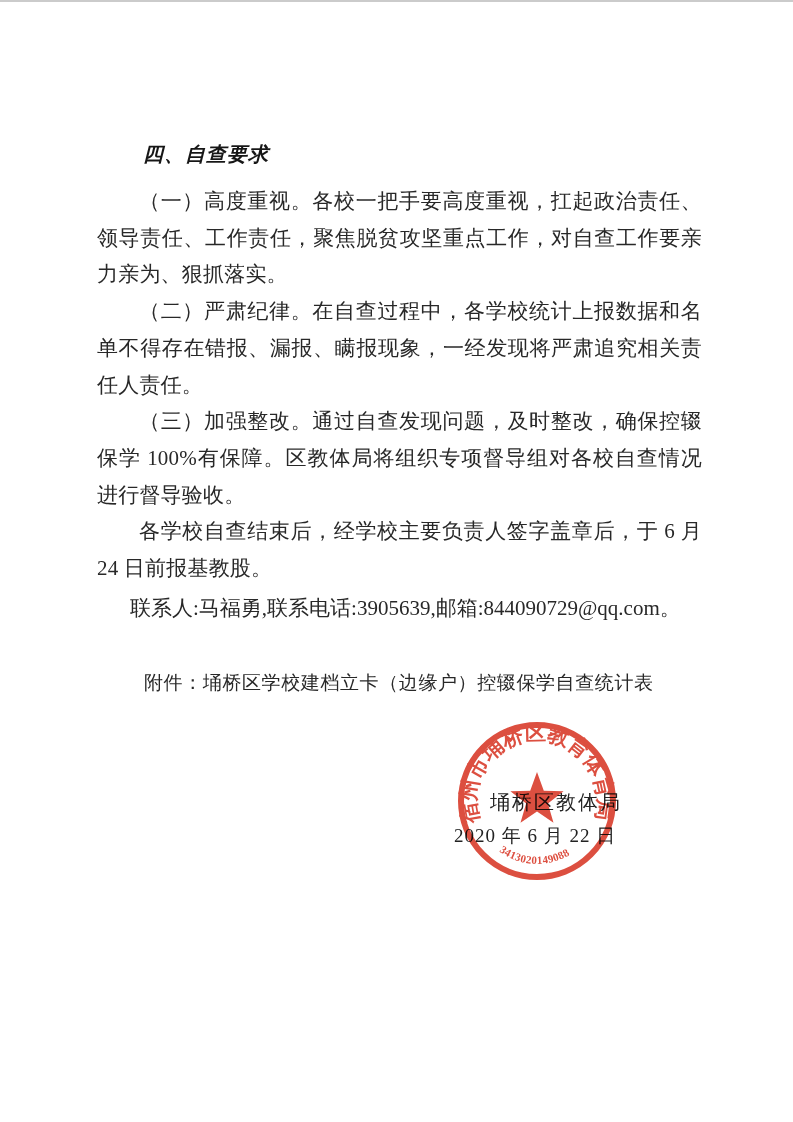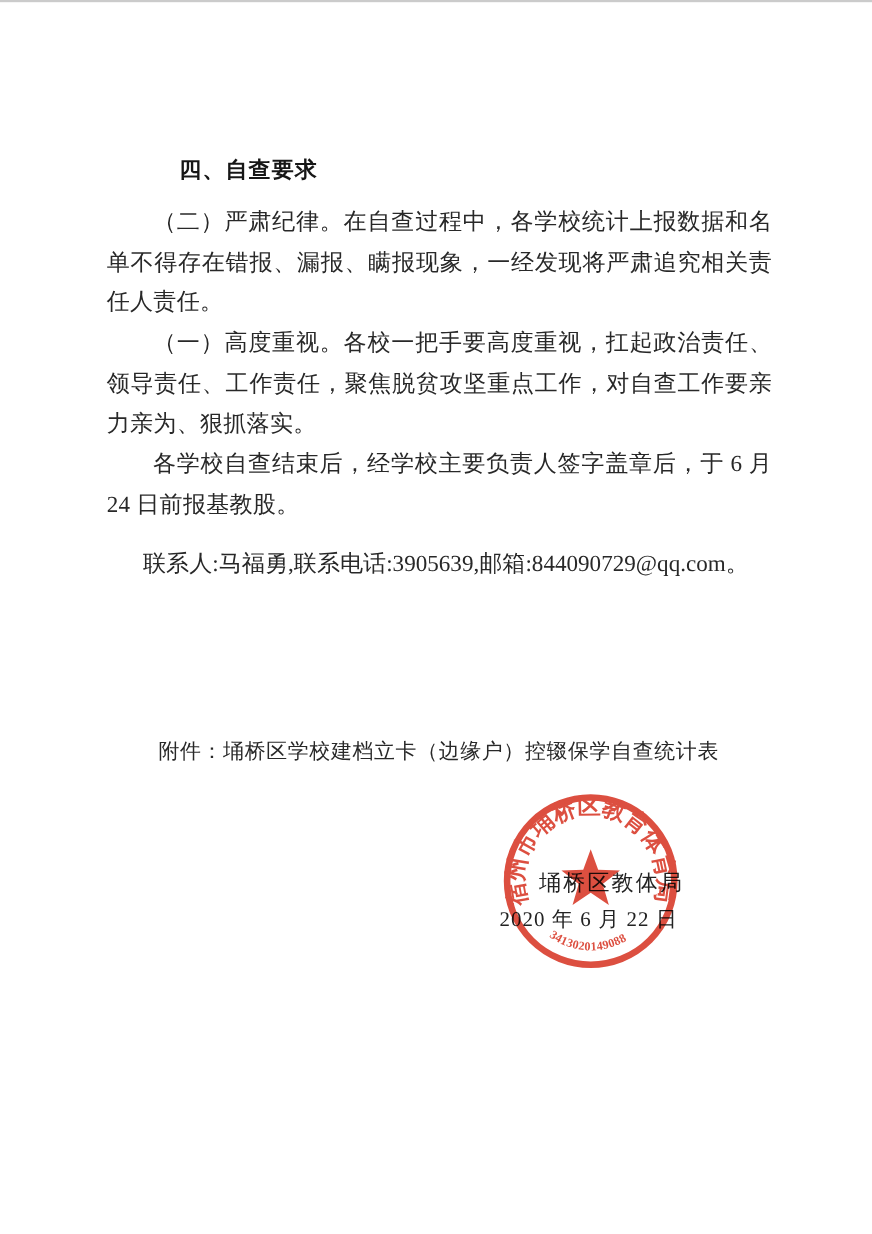--- a/index.html
+++ b/index.html
@@ -6,32 +6,33 @@
   body{
     width:793px;height:1122px;background:#ffffff;position:relative;
     font-family:"Liberation Serif","DejaVu Serif",serif;
     overflow:hidden;
   }
   .scan-line{
     position:absolute;top:0;left:0;width:793px;height:2px;
     background:#b9b9b9;opacity:.75;
   }
   .heading{
-    position:absolute;left:163px;top:141px;
+    position:absolute;left:143px;top:141px;
     font-family:"DejaVu Sans","Liberation Sans",sans-serif;
     font-weight:700;font-size:20px;letter-spacing:1px;color:#161616;
     white-space:nowrap;
+    font-style:italic;
   }
   .doc-body{
     position:absolute;left:97px;top:183px;width:605px;
     font-size:21px;line-height:36.7px;color:#282828;
     text-align:justify;letter-spacing:0.2px;
   }
   .para{text-indent:2em;margin:0;}
-  .para.contact{text-indent:33px;margin-top:17px;letter-spacing:0;}
+  .para.contact{text-indent:33px;margin-top:3px;letter-spacing:0;}
   .attachment{
     position:absolute;left:128px;top:670px;
     font-size:19px;color:#282828;letter-spacing:0.6px;white-space:nowrap;margin-left:16px;
   }
   .sig-org{
     position:absolute;left:490px;top:789px;
     font-size:20px;color:#222;letter-spacing:2px;white-space:nowrap;
   }
   .sig-date{
     position:absolute;left:454px;top:823px;
@@ -46,22 +47,23 @@
   }
 </style>
 </head>
 <body>
 
 <div class="scan-line"></div>
 
 <div class="heading">四、自查要求</div>
 
 <div class="doc-body" id="paragraphs">
+    <div class="para">（一）高度重视。各校一把手要高度重视，扛起政治责任、领导责任、工作责任，聚焦脱贫攻坚重点工作，对自查工作要亲力亲为、狠抓落实。</div>
     <div class="para">（二）严肃纪律。在自查过程中，各学校统计上报数据和名单不得存在错报、漏报、瞒报现象，一经发现将严肃追究相关责任人责任。</div>
-    <div class="para">（一）高度重视。各校一把手要高度重视，扛起政治责任、领导责任、工作责任，聚焦脱贫攻坚重点工作，对自查工作要亲力亲为、狠抓落实。</div>
+    <div class="para">（三）加强整改。通过自查发现问题，及时整改，确保控辍保学 100%有保障。区教体局将组织专项督导组对各校自查情况进行督导验收。</div>
     <div class="para">各学校自查结束后，经学校主要负责人签字盖章后，于 6 月 24 日前报基教股。</div>
     <div class="para contact">联系人:马福勇,联系电话:3905639,邮箱:844090729@qq.com。</div>
   </div>
 
 <div class="attachment">附件：埇桥区学校建档立卡（边缘户）控辍保学自查统计表</div>
 
 <div class="sig-org">埇桥区教体局</div>
 <div class="sig-date">2020 年 6 月 22 日</div>
 
 <svg class="stamp" viewBox="450 713 176 178" xmlns="http://www.w3.org/2000/svg">

